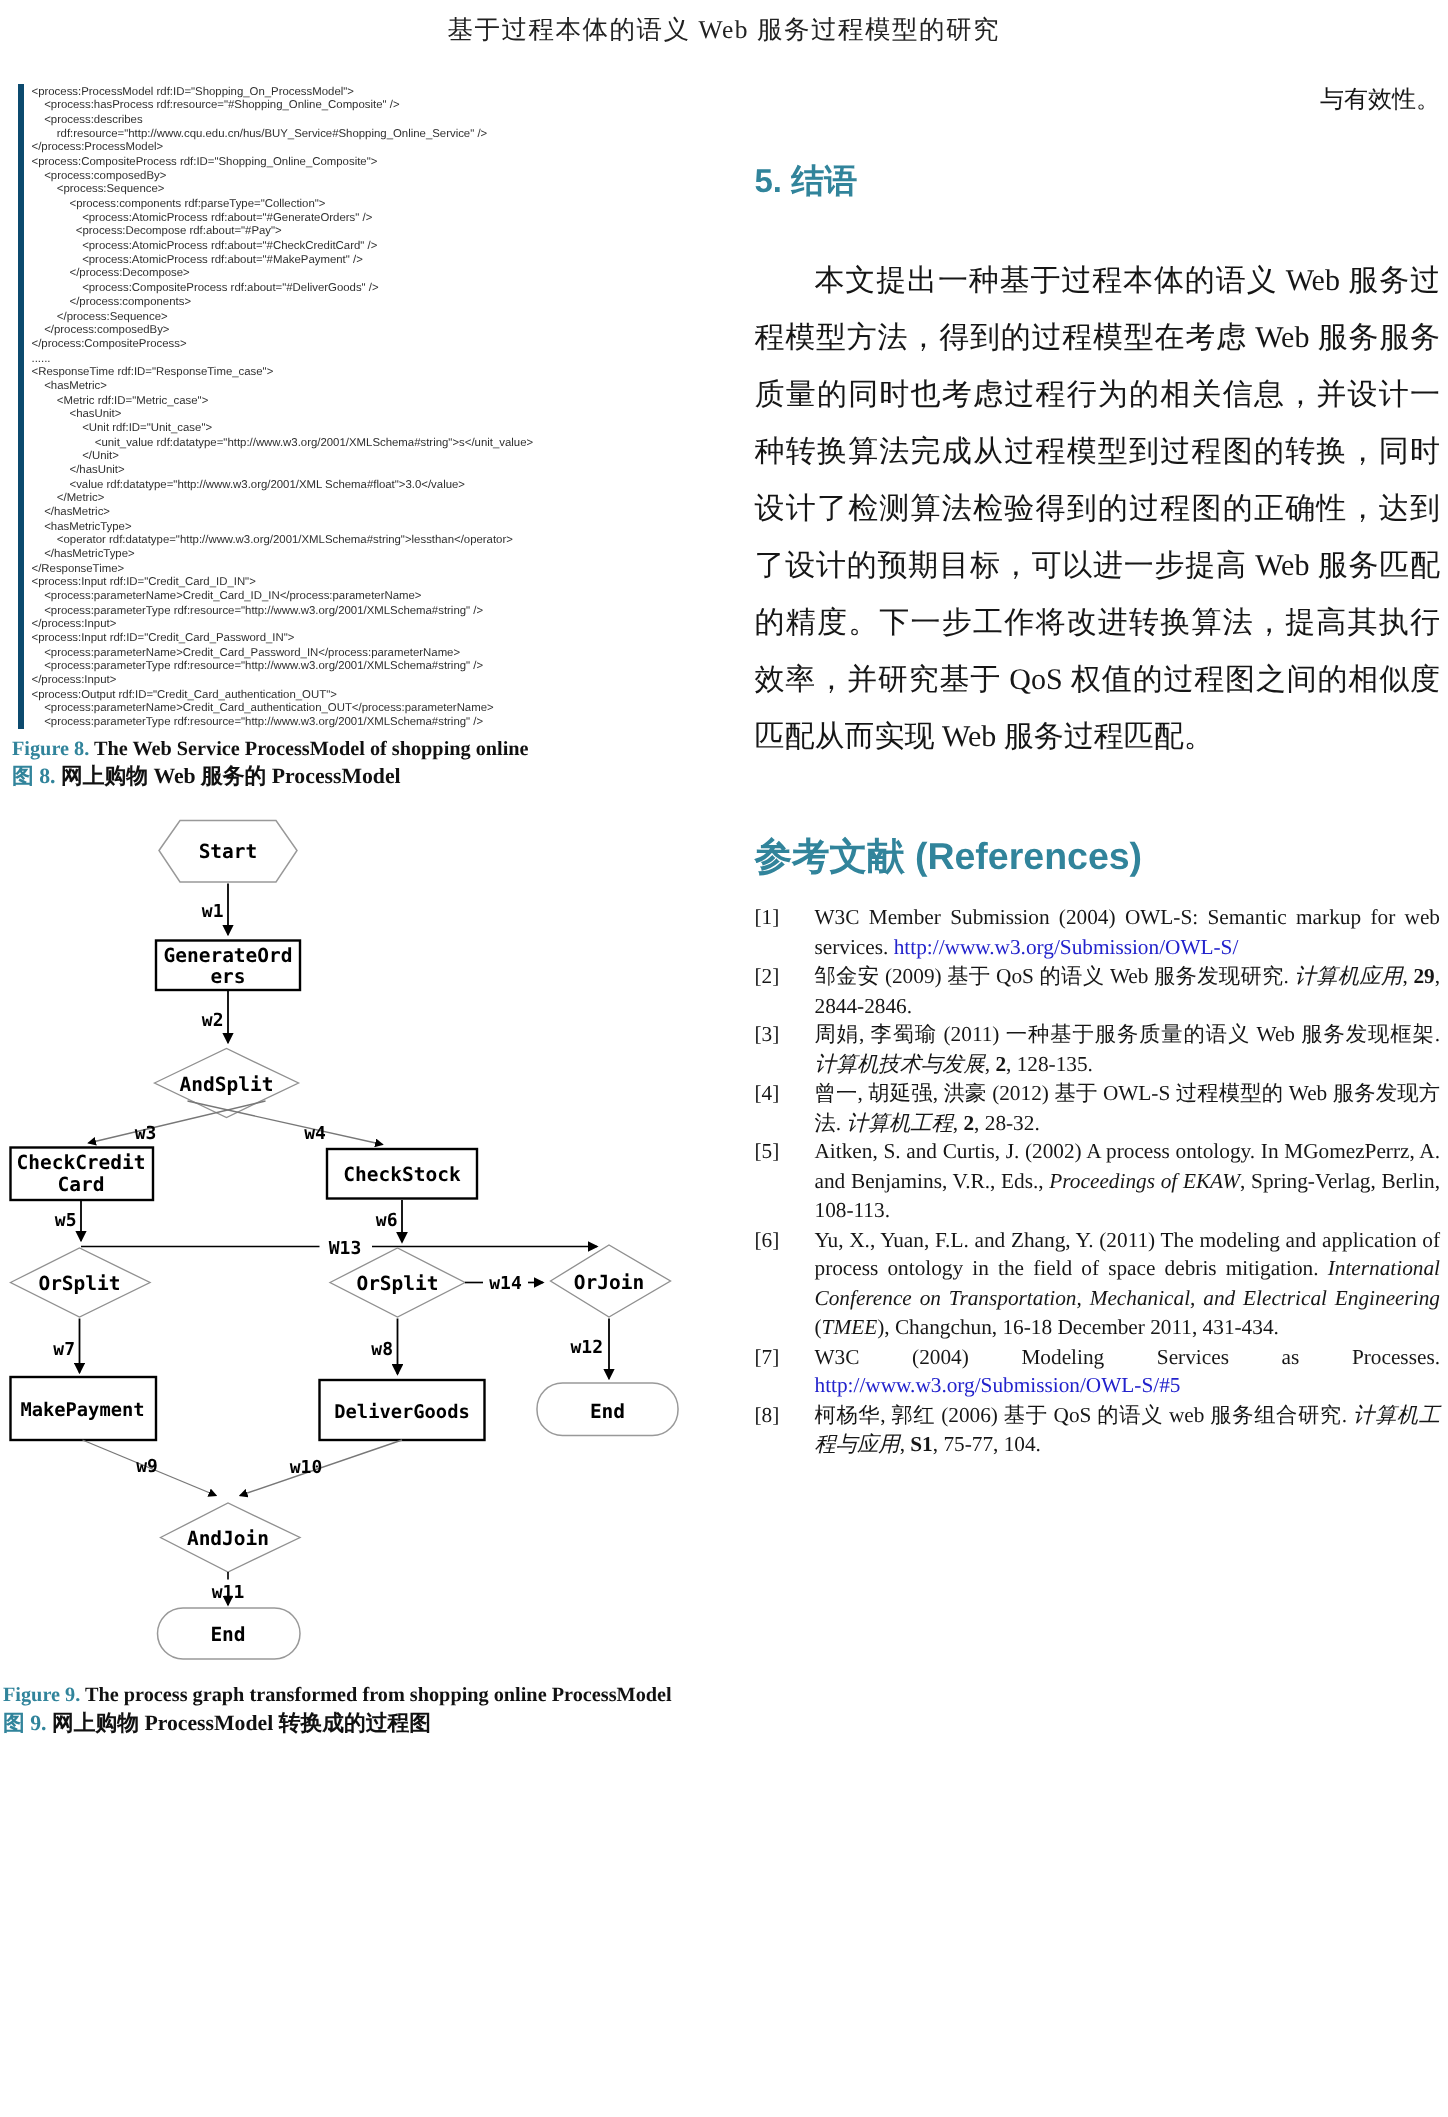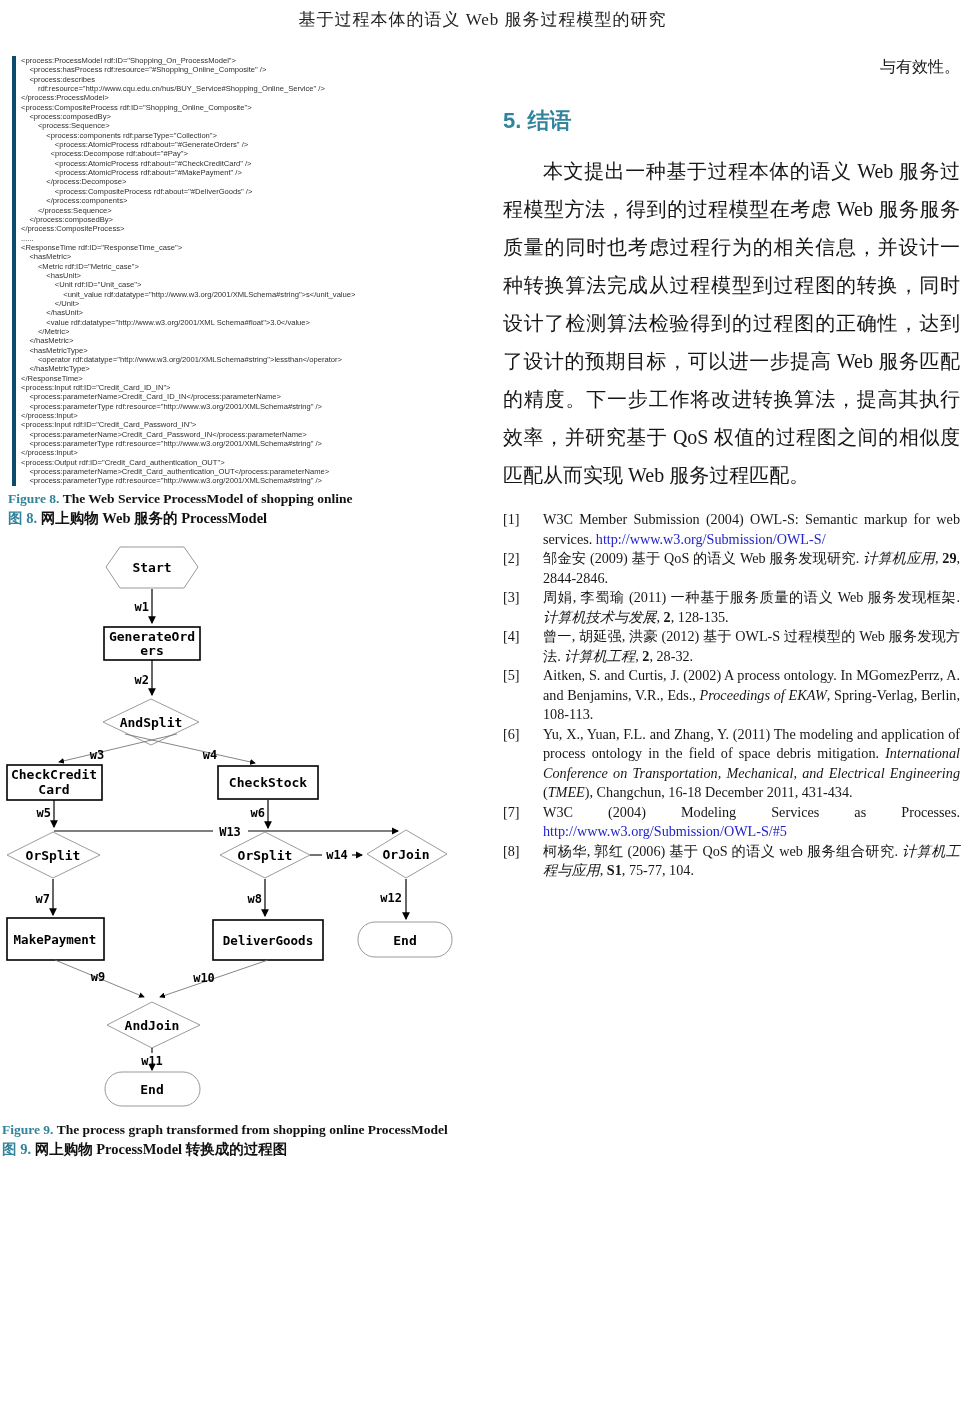--- a/index.html
+++ b/index.html
@@ -63,21 +63,21 @@
   }
   .intro-tail { font-size: 16px; line-height: 30px; color: #161616; text-align: right; }
   .sec-heading {
     margin-top: 24px;
     font-size: 22px;
     font-weight: bold;
     color: #31849B;
     font-family: "Liberation Sans", "DejaVu Sans", sans-serif;
   }
   .body-para {
-    margin-top: 16px;
+    margin-top: 32px;
     font-size: 20px;
     line-height: 38px;
     text-align: justify;
     text-indent: 2em;
     color: #161616;
   }
   .ref-heading {
     margin-top: 44px;
     font-size: 25px;
     font-weight: bold;
@@ -262,20 +262,21 @@
 
   <div class="fig-caption" id="fig9-caption">
     <div class="cap-line en"><span class="cap-label">Figure 9.</span><span> The process graph transformed from shopping online ProcessModel</span></div>
     <div class="cap-line zh"><span class="cap-label">图 9.</span><span> 网上购物 ProcessModel 转换成的过程图</span></div>
   </div>
 
   <div class="right-col">
     <div class="intro-tail">与有效性。</div>
     <h2 class="sec-heading">5. 结语</h2>
     <p class="body-para">本文提出一种基于过程本体的语义 Web 服务过程模型方法，得到的过程模型在考虑 Web 服务服务质量的同时也考虑过程行为的相关信息，并设计一种转换算法完成从过程模型到过程图的转换，同时设计了检测算法检验得到的过程图的正确性，达到了设计的预期目标，可以进一步提高 Web 服务匹配的精度。下一步工作将改进转换算法，提高其执行效率，并研究基于 QoS 权值的过程图之间的相似度匹配从而实现 Web 服务过程匹配。</p>
+    <h2 class="ref-heading">参考文献  (References)</h2>
     <ol class="ref-list" id="refList">
         <li><span class="ref-num">[1]</span><span class="seg-plain">W3C Member Submission (2004) OWL-S: Semantic markup for web services. </span><span class="seg-link">http://www.w3.org/Submission/OWL-S/</span></li>
         <li><span class="ref-num">[2]</span><span class="seg-plain">邹金安 (2009) 基于 QoS 的语义 Web 服务发现研究. </span><span class="seg-italic">计算机应用</span><span class="seg-plain">, </span><span class="seg-bold">29</span><span class="seg-plain">, 2844-2846.</span></li>
         <li><span class="ref-num">[3]</span><span class="seg-plain">周娟, 李蜀瑜 (2011) 一种基于服务质量的语义 Web 服务发现框架. </span><span class="seg-italic">计算机技术与发展</span><span class="seg-plain">, </span><span class="seg-bold">2</span><span class="seg-plain">, 128-135.</span></li>
         <li><span class="ref-num">[4]</span><span class="seg-plain">曾一, 胡延强, 洪豪 (2012) 基于 OWL-S 过程模型的 Web 服务发现方法. </span><span class="seg-italic">计算机工程</span><span class="seg-plain">, </span><span class="seg-bold">2</span><span class="seg-plain">, 28-32.</span></li>
         <li><span class="ref-num">[5]</span><span class="seg-plain">Aitken, S. and Curtis, J. (2002) A process ontology. In MGomezPerrz, A. and Benjamins, V.R., Eds., </span><span class="seg-italic">Proceedings of EKAW</span><span class="seg-plain">, Spring-Verlag, Berlin, 108-113.</span></li>
         <li><span class="ref-num">[6]</span><span class="seg-plain">Yu, X., Yuan, F.L. and Zhang, Y. (2011) The modeling and application of process ontology in the field of space debris mitigation. </span><span class="seg-italic">International Conference on Transportation, Mechanical, and Electrical Engineering</span><span class="seg-plain"> (</span><span class="seg-italic">TMEE</span><span class="seg-plain">), Changchun, 16-18 December 2011, 431-434.</span></li>
         <li><span class="ref-num">[7]</span><span class="seg-plain">W3C (2004) Modeling Services as Processes. </span><span class="seg-link">http://www.w3.org/Submission/OWL-S/#5</span></li>
         <li><span class="ref-num">[8]</span><span class="seg-plain">柯杨华, 郭红 (2006) 基于 QoS 的语义 web 服务组合研究. </span><span class="seg-italic">计算机工程与应用</span><span class="seg-plain">, </span><span class="seg-bold">S1</span><span class="seg-plain">, 75-77, 104.</span></li>
       </ol>

